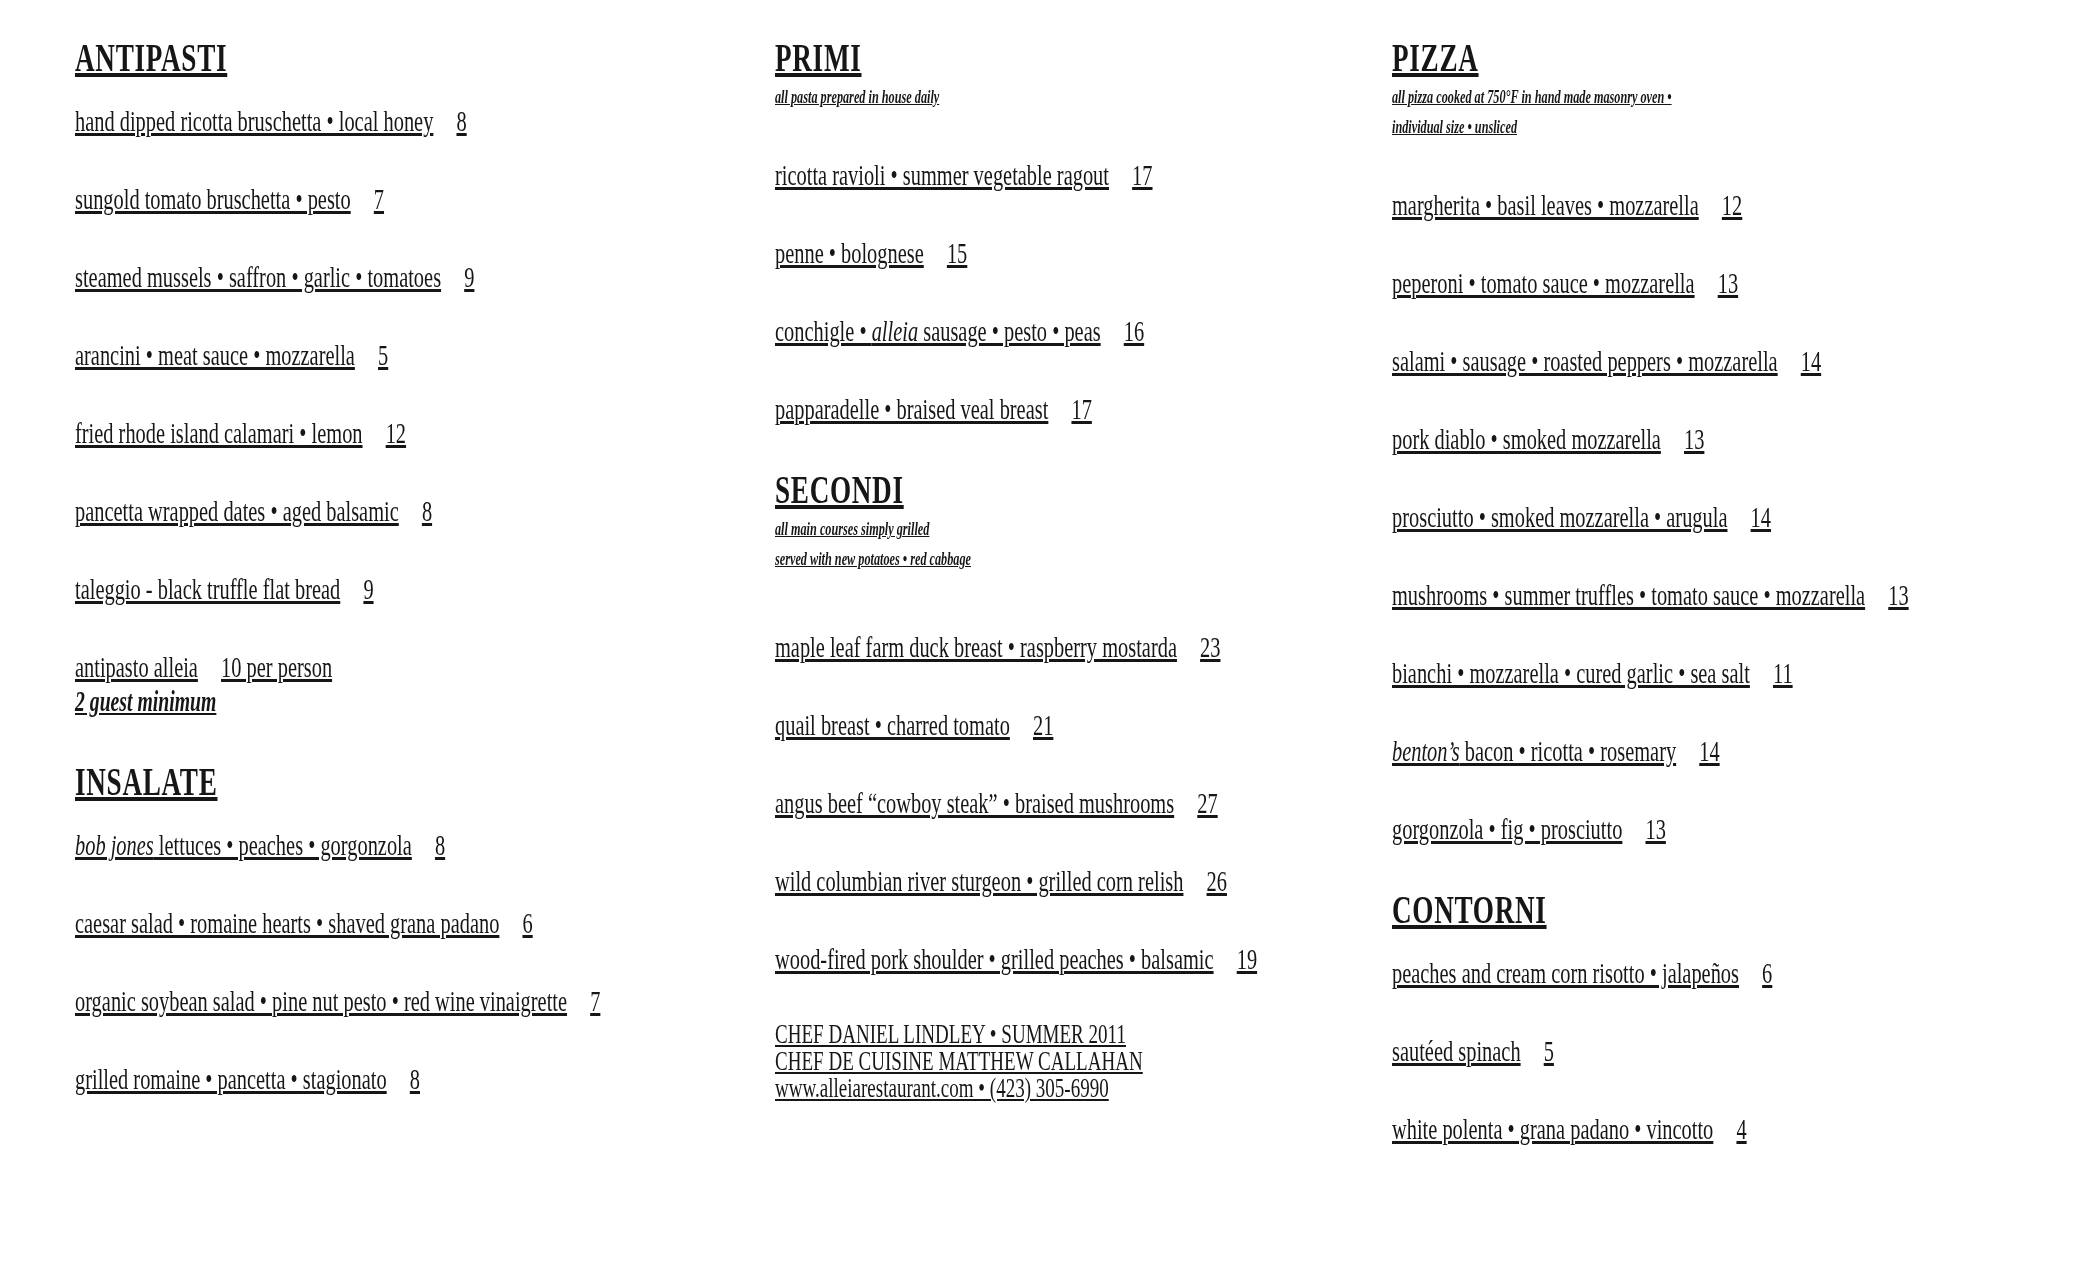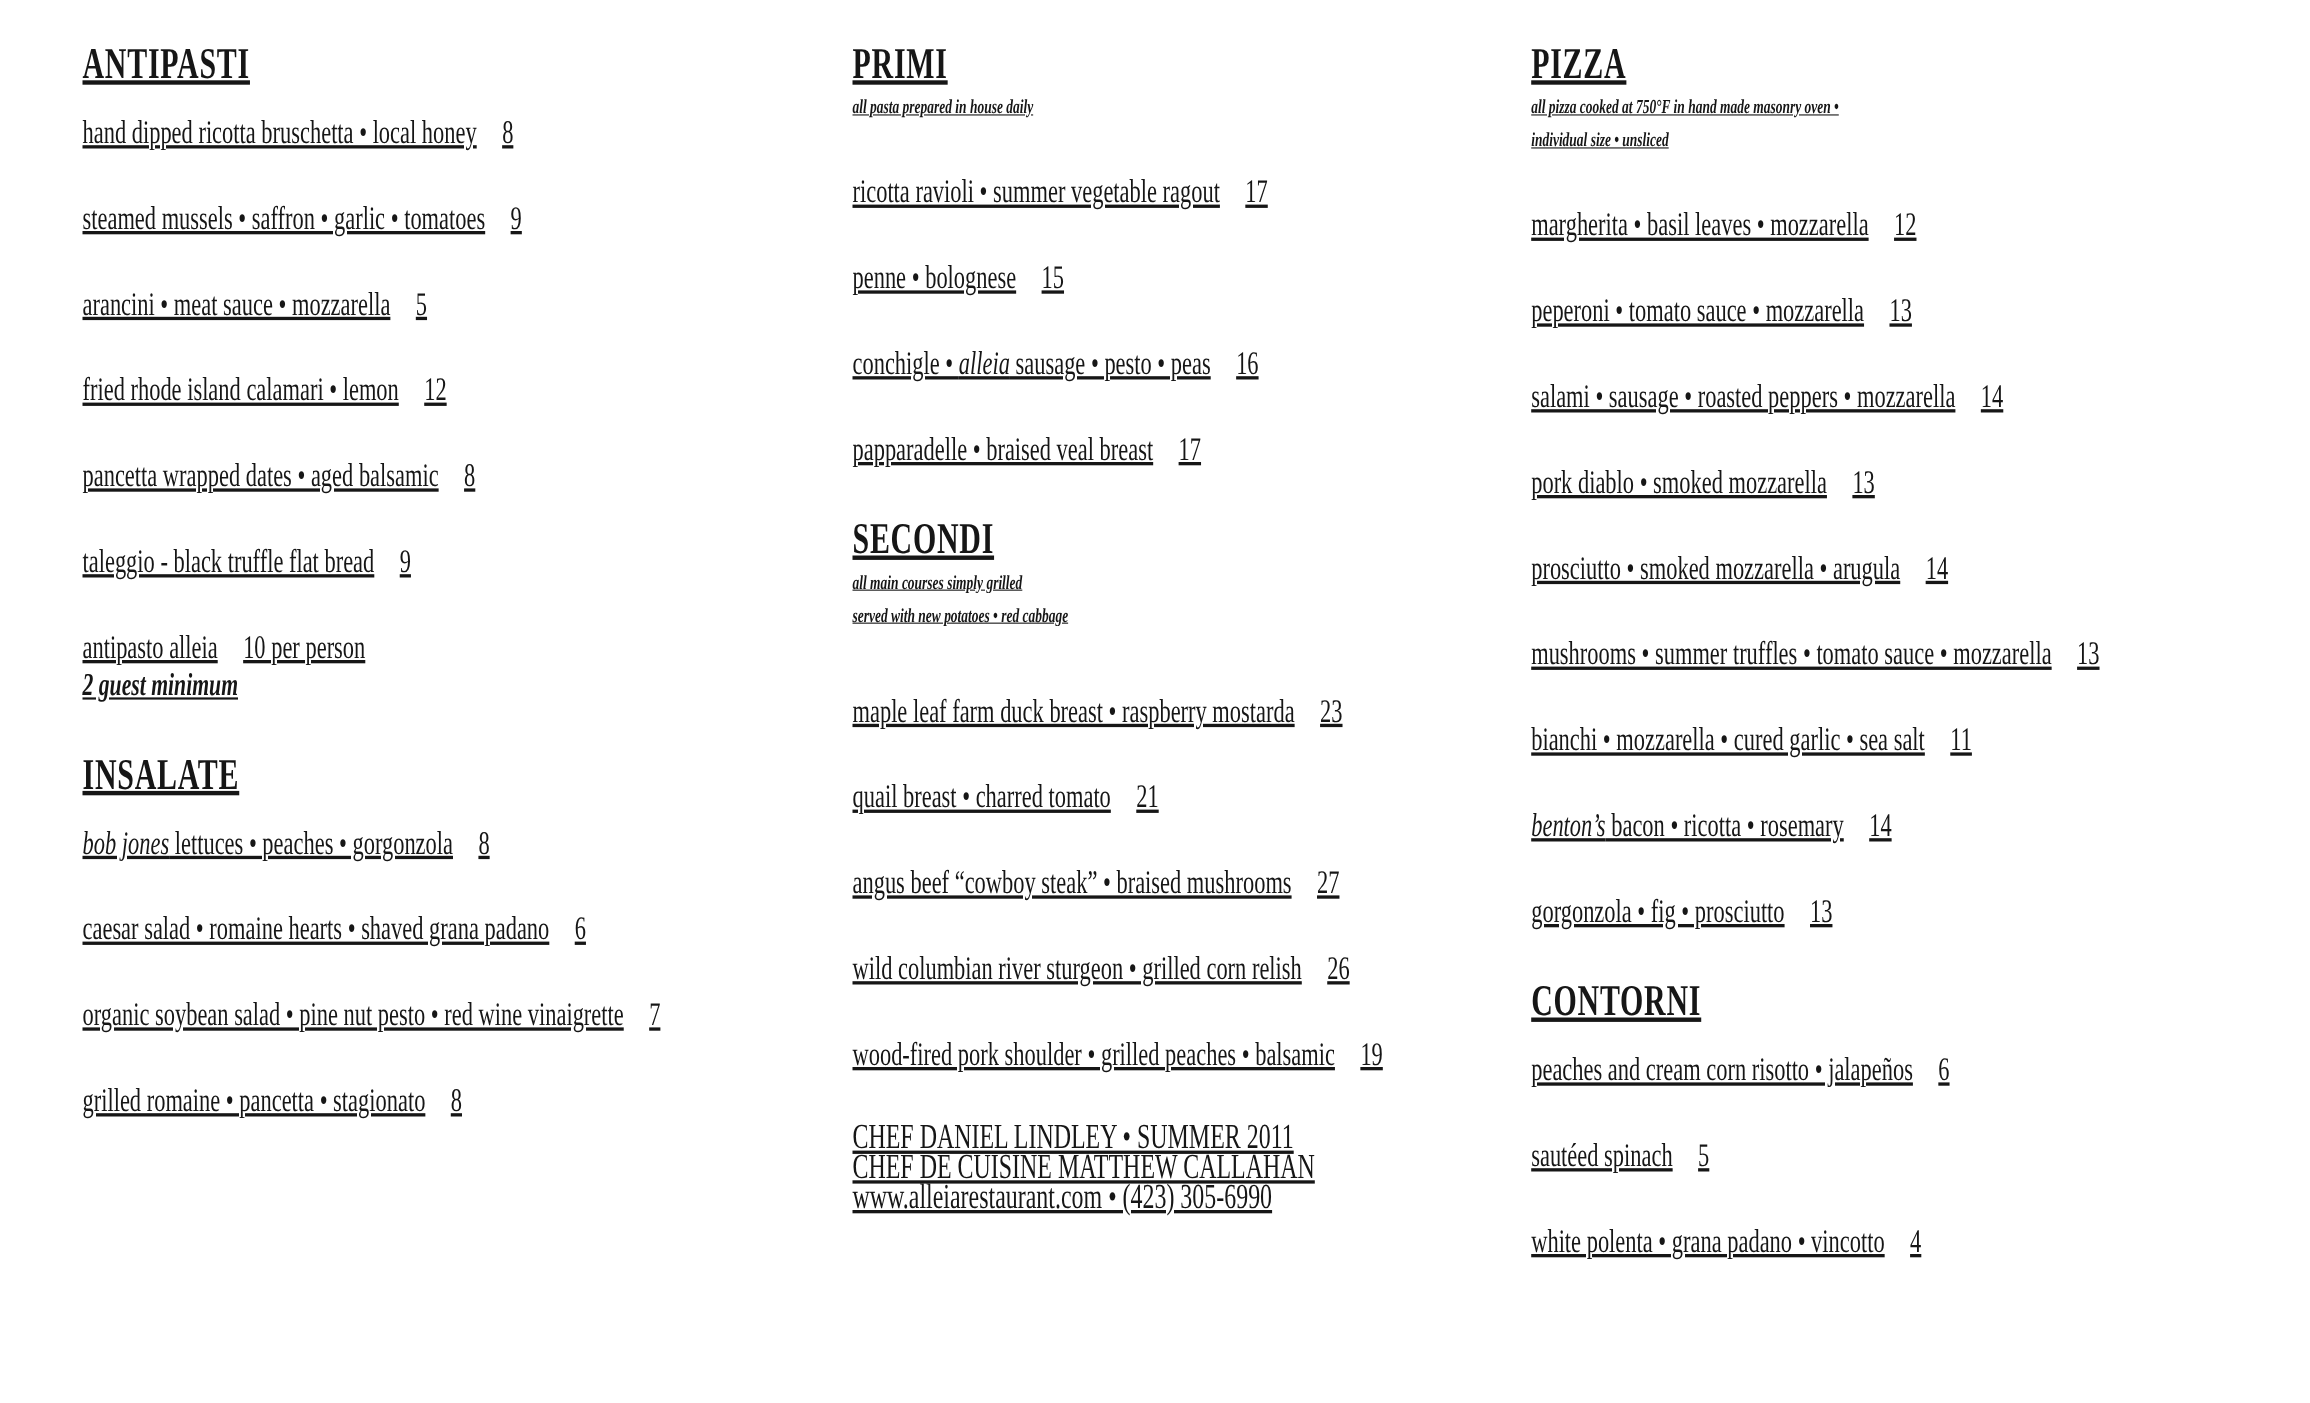--- a/index.html
+++ b/index.html
@@ -62,34 +62,37 @@
   .it { font-style: italic; }
 
   #col1 .section + .section { margin-top: 38px; }
   #col2 .section + .section { }
   #col3 .section + .section { margin-top: 30px; }
   #col2 .section + .section .subtitle { margin-bottom: 56px; }
   #col3 .section:first-child .subtitle { }
 
   .footer {
     margin-top: 34px;
-    font-size: 32px;
+    font-size: 28px;
     line-height: 27px;
   }
 </style>
 </head>
 <body>
 
 <div class="menu">
   <div class="col" id="col1">
       <section class="section no-sub">
         <h2 class="title scale">ANTIPASTI</h2>
         <div class="items">
           <div class="item">
             <div class="line scale"><span>hand dipped ricotta bruschetta • local honey</span><span class="price">8</span></div>
+          </div>
+          <div class="item">
+            <div class="line scale"><span>sungold tomato bruschetta • pesto</span><span class="price">7</span></div>
           </div>
           <div class="item">
             <div class="line scale"><span>steamed mussels • saffron • garlic • tomatoes</span><span class="price">9</span></div>
           </div>
           <div class="item">
             <div class="line scale"><span>arancini • meat sauce • mozzarella</span><span class="price">5</span></div>
           </div>
           <div class="item">
             <div class="line scale"><span>fried rhode island calamari • lemon</span><span class="price">12</span></div>
           </div>

